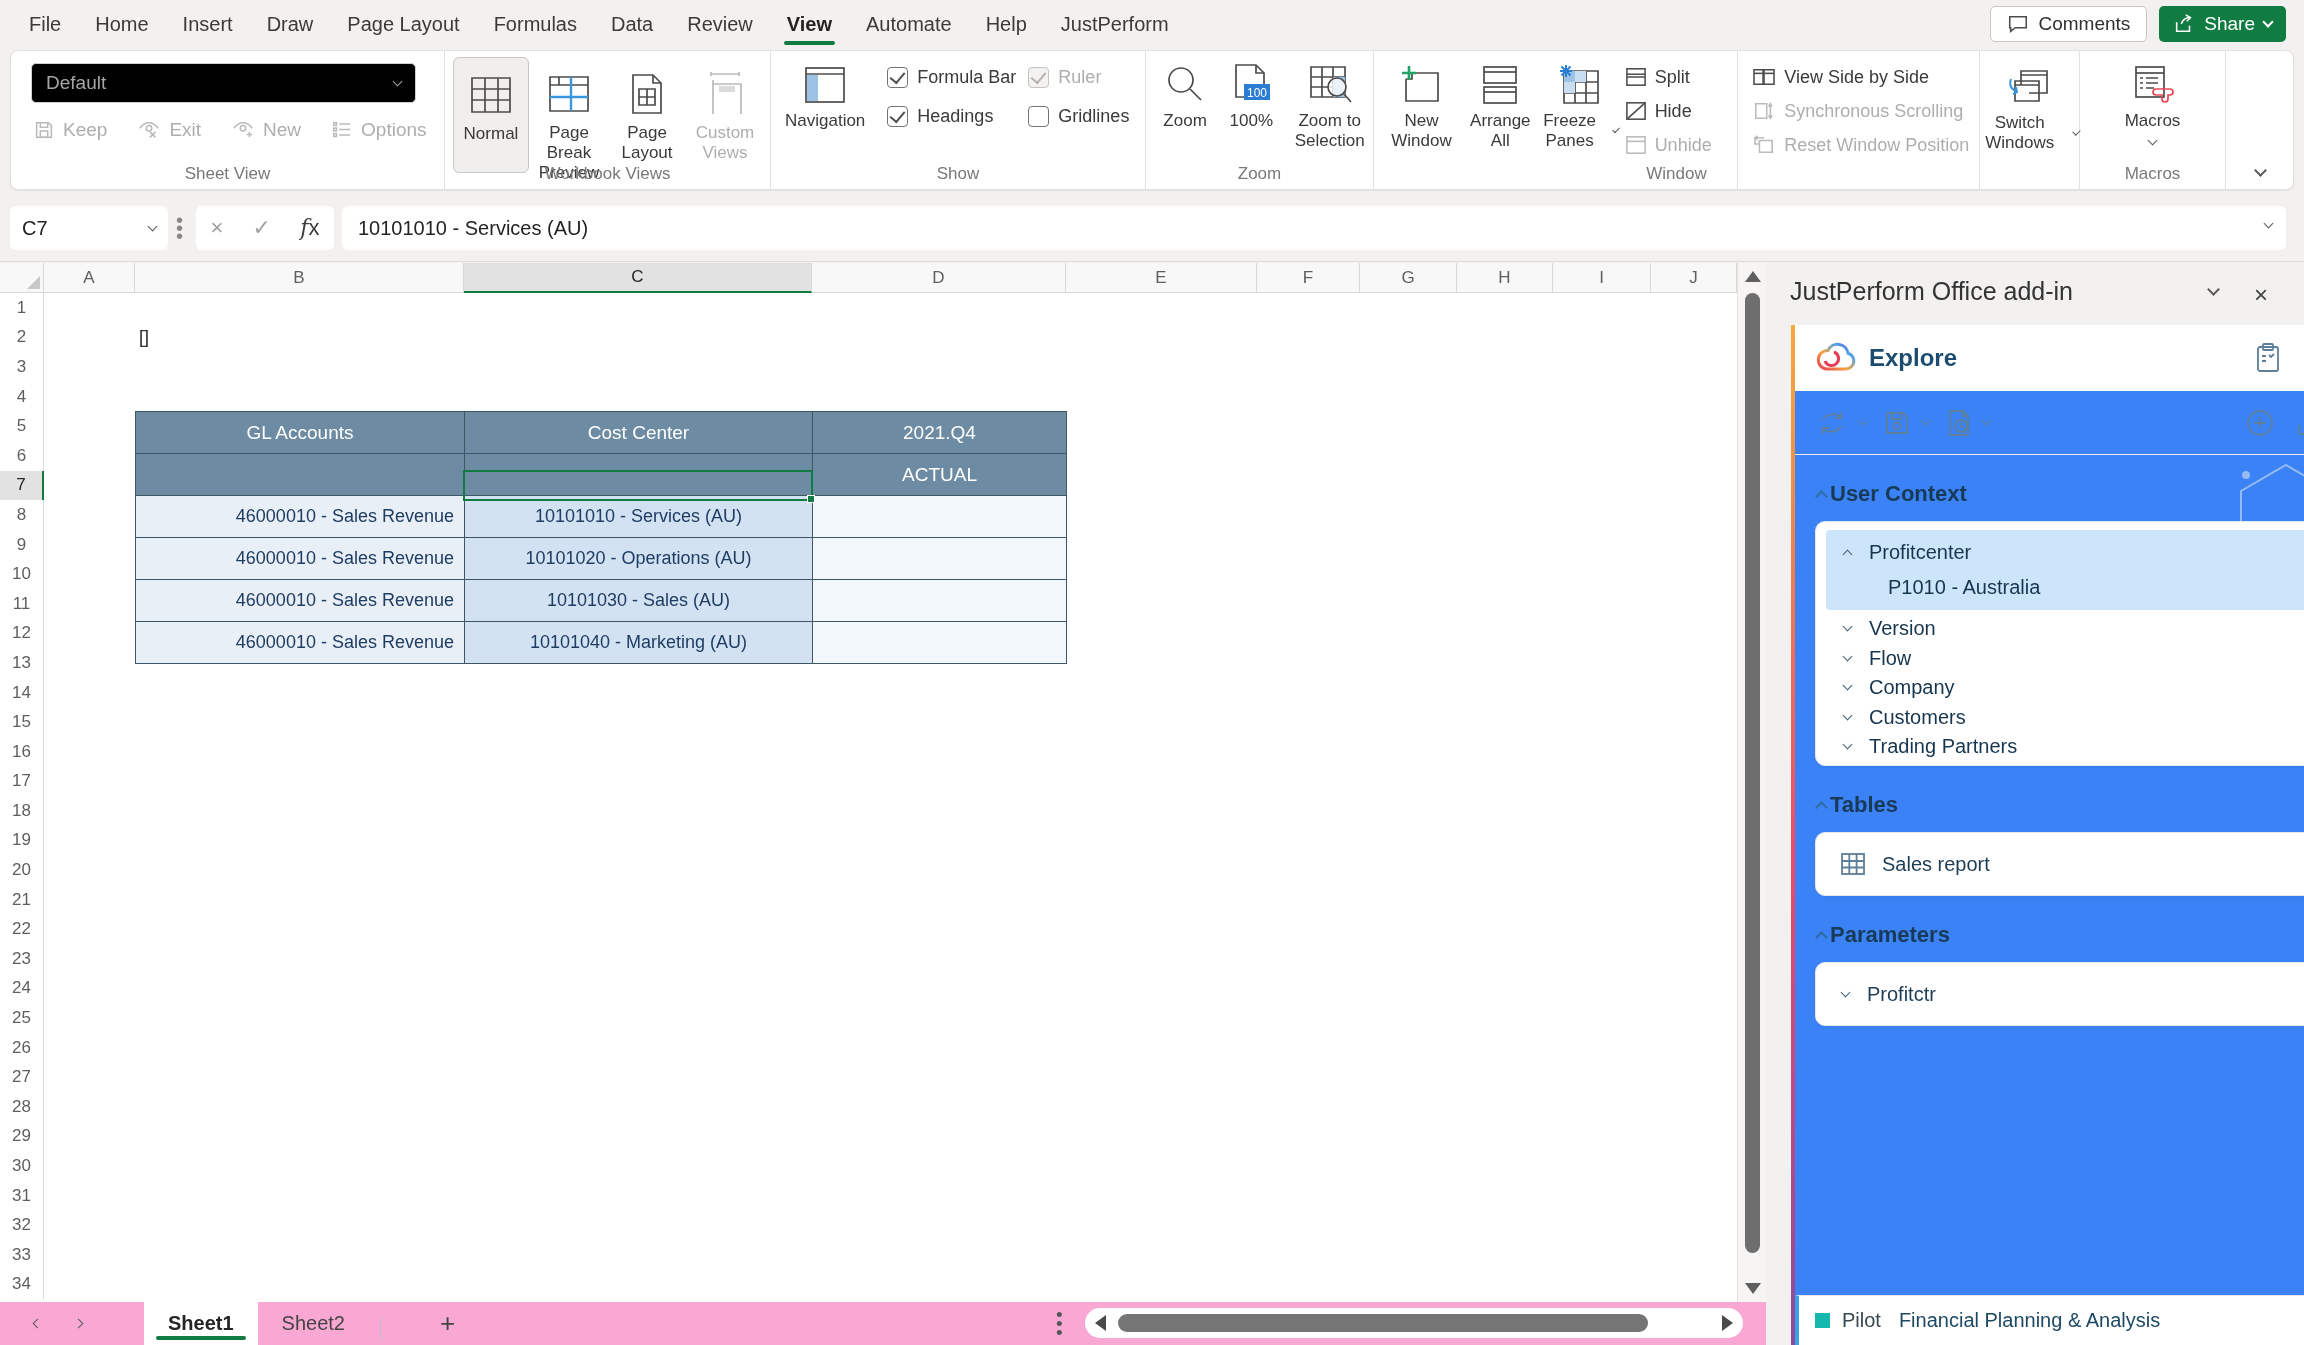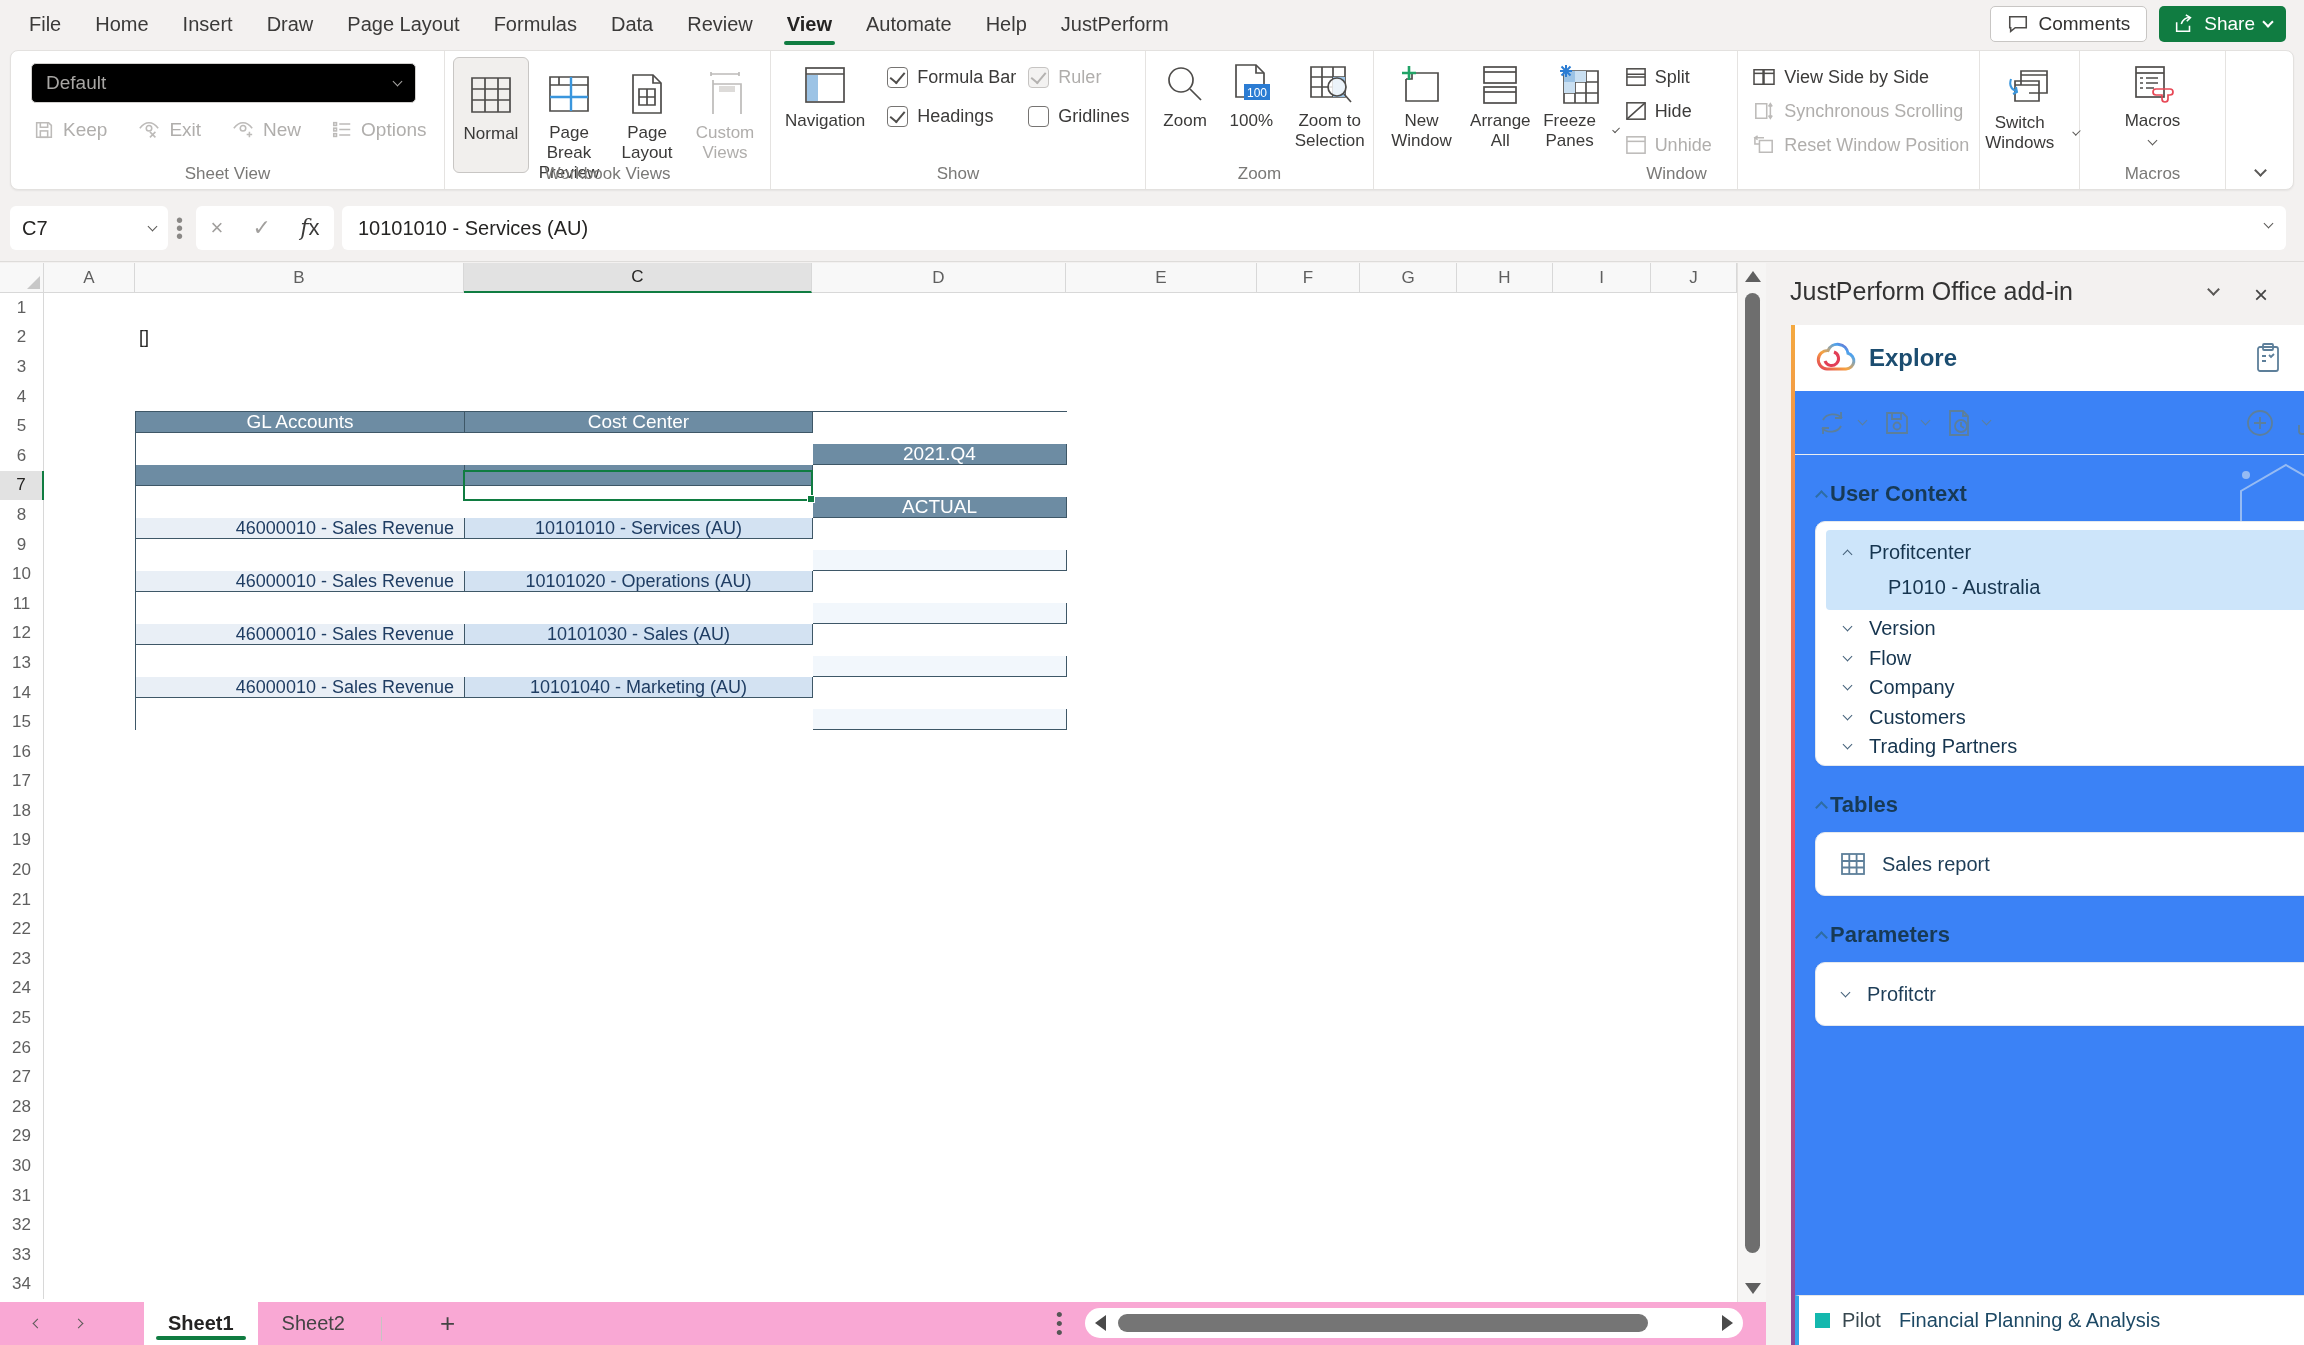--- a/index.html
+++ b/index.html
@@ -97,22 +97,22 @@
   #col-headers { position:absolute; left:44px; top:0; height:30px; display:flex; }
   .colh { height:30px; background:#f8f8f8; border-right:1px solid #d8d8d8; border-bottom:1px solid #d8d8d8; font-size:17px; color:#5f5f5f; display:flex; align-items:center; justify-content:center; }
   .colh.sel { background:#e2e2e2; border-bottom:2px solid #107c41; color:#252423; }
   #row-headers { position:absolute; left:0; top:30px; width:44px; display:flex; flex-direction:column; }
   .rowh { height:29.6px; background:#fff; border-right:1px solid #d8d8d8; font-size:17px; color:#5f5f5f; display:flex; align-items:center; justify-content:center; flex:none; }
   .rowh.sel { background:#e2e2e2; border-right:2px solid #107c41; color:#252423; }
   #b2-text { position:absolute; left:139px; top:60px; height:29px; display:flex; align-items:center; font-size:18px; color:#252423; }
 
   #xl-table { position:absolute; left:135px; top:148.4px; border-top:1px solid #3e5767; border-left:1px solid #3e5767; }
   .xr { display:flex; }
-  .xc { height:21px; border-right:1px solid #3e5767; border-bottom:1px solid #3e5767; display:flex; align-items:center; justify-content:center; font-size:18px; }
-  .xc.w0 { width:329px; } .xc.w1 { width:348px; } .xc.w2 { width:254px;margin-top:32px; }
+  .xc { height:42px; border-right:1px solid #3e5767; border-bottom:1px solid #3e5767; display:flex; align-items:center; justify-content:center; font-size:18px; }
+  .xc.w0 { width:329px; } .xc.w1 { width:348px; } .xc.w2 { width:254px; }
   .xc.th { background:#6d8ca3; color:#fff; font-size:19px; }
   .xc.d0 { background:#e9eff6; color:#1f3d63; justify-content:flex-end; padding-right:10px; }
   .xc.d1 { background:#d3e2f2; color:#1f3d63; }
   .xc.d2 { background:#f2f7fc; }
   #sel-box { position:absolute; left:463px; top:207px; width:350px; height:31px; border:2px solid #107c41; pointer-events:none; }
   #sel-handle { position:absolute; right:-4px; bottom:-4px; width:8px; height:8px; background:#107c41; border:1px solid #fff; }
 
   
   #vscroll { position:absolute; left:1737px; top:263px; width:29px; height:1039px; background:#f6f5f4; border-left:1px solid #e3e1df; }
   #vscroll .up { position:absolute; left:7px; top:8px; border-left:8px solid transparent; border-right:8px solid transparent; border-bottom:11px solid #5f5f5f; }

